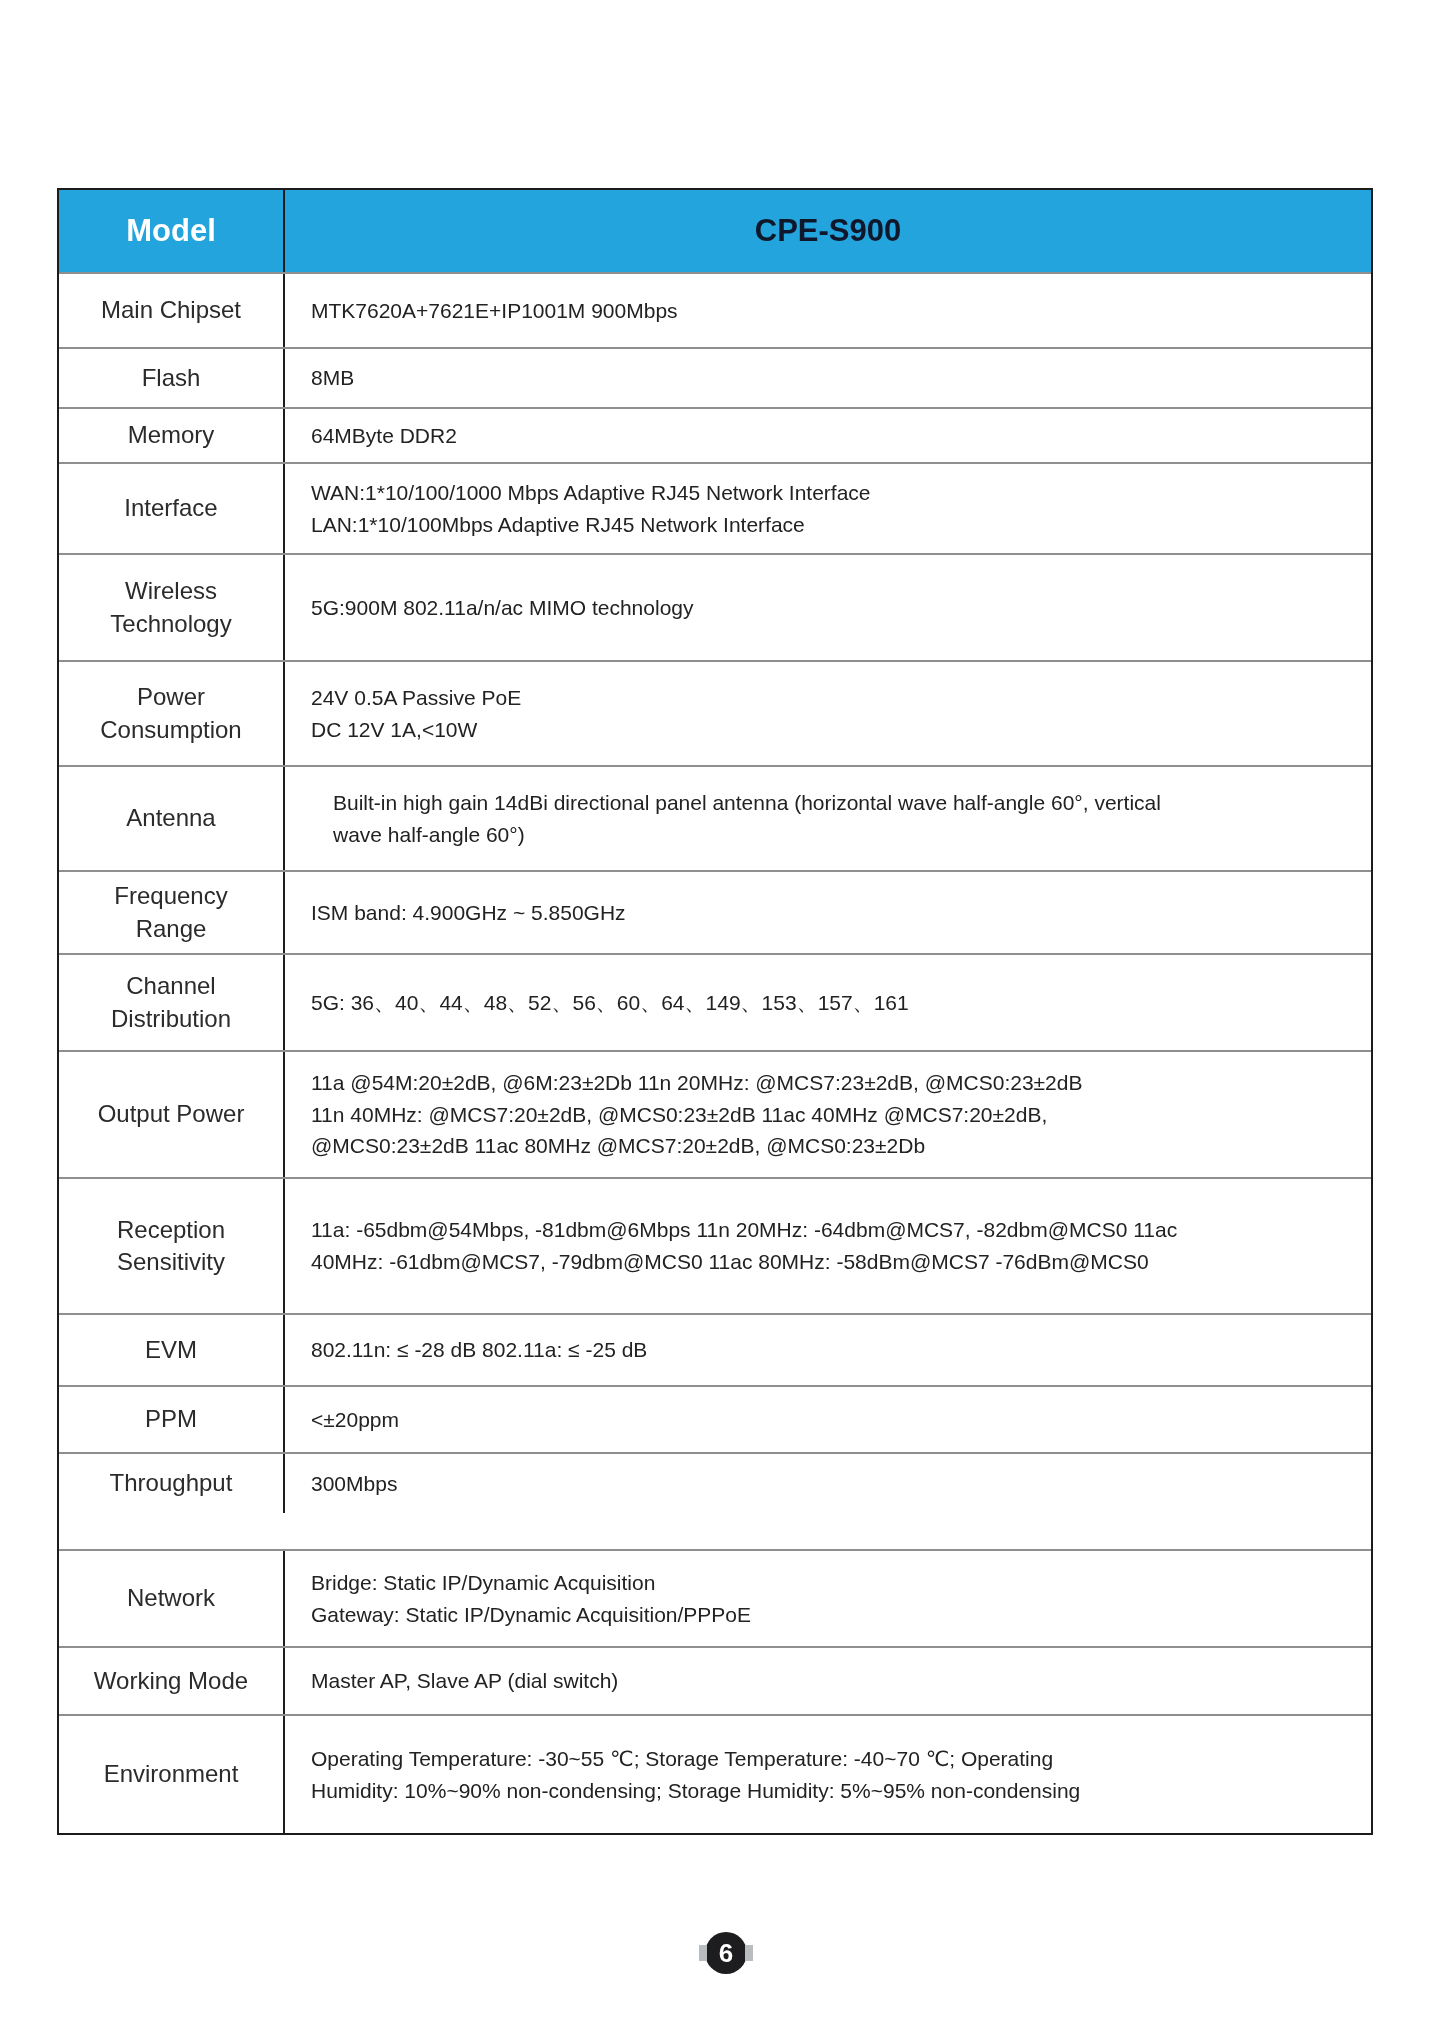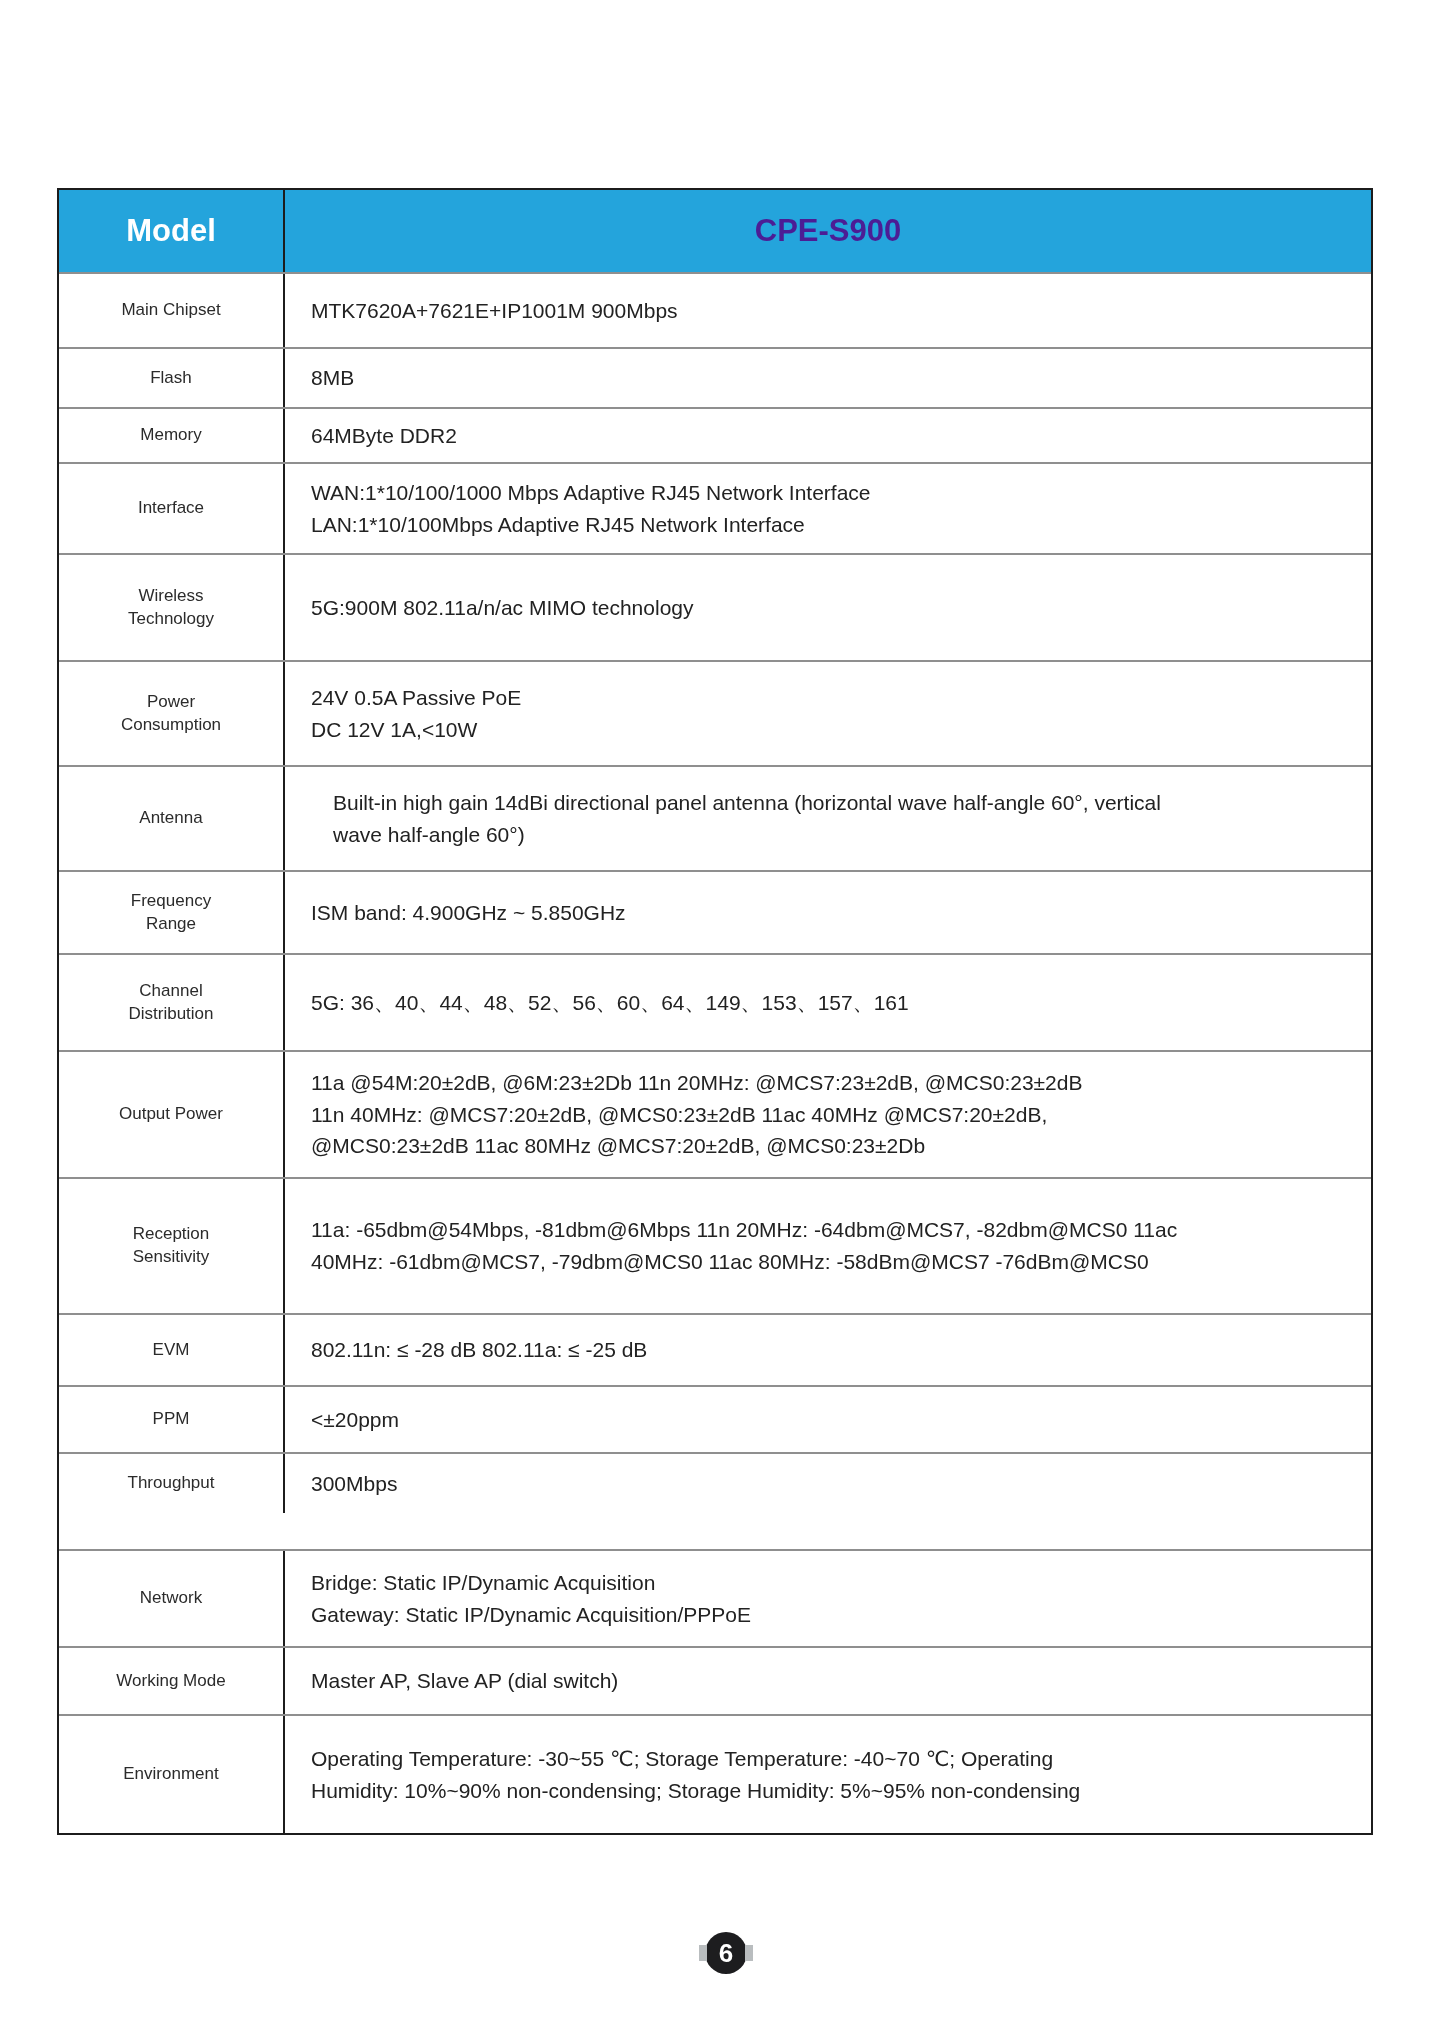--- a/index.html
+++ b/index.html
@@ -23,21 +23,21 @@
   .row { display: flex; width: 100%; }
   .row + .row { border-top: 2px solid #8f8f8f; }
   .cell { display: flex; align-items: center; }
   .cell.label {
     flex: 0 0 226px;
     width: 226px;
     justify-content: center;
     text-align: center;
     border-right: 2px solid #1c1c1c;
     white-space: pre-line;
-    font-size: 17px;
+    font-size: 24px;
     line-height: 1.35;
     color: #2b2b2b;
     padding: 4px 6px;
   }
   .cell.value {
     flex: 1 1 auto;
     justify-content: flex-start;
     text-align: left;
     white-space: pre-line;
     font-size: 21px;
@@ -47,21 +47,21 @@
   }
   
   .row.header { background: #24A4DC; }
   .row.header .cell.label {
     color: #ffffff;
     font-weight: bold;
     font-size: 31px;
     padding: 0;
   }
   .row.header .cell.value {
-    color: #4c1d95;
+    color: #0f172a;
     font-weight: bold;
     font-size: 31px;
     justify-content: center;
     text-align: center;
     padding: 0;
   }
   
   .row:nth-child(1)  { min-height: 82px; }
   .row:nth-child(2)  { min-height: 75px; }
   .row:nth-child(3)  { min-height: 60px; }

